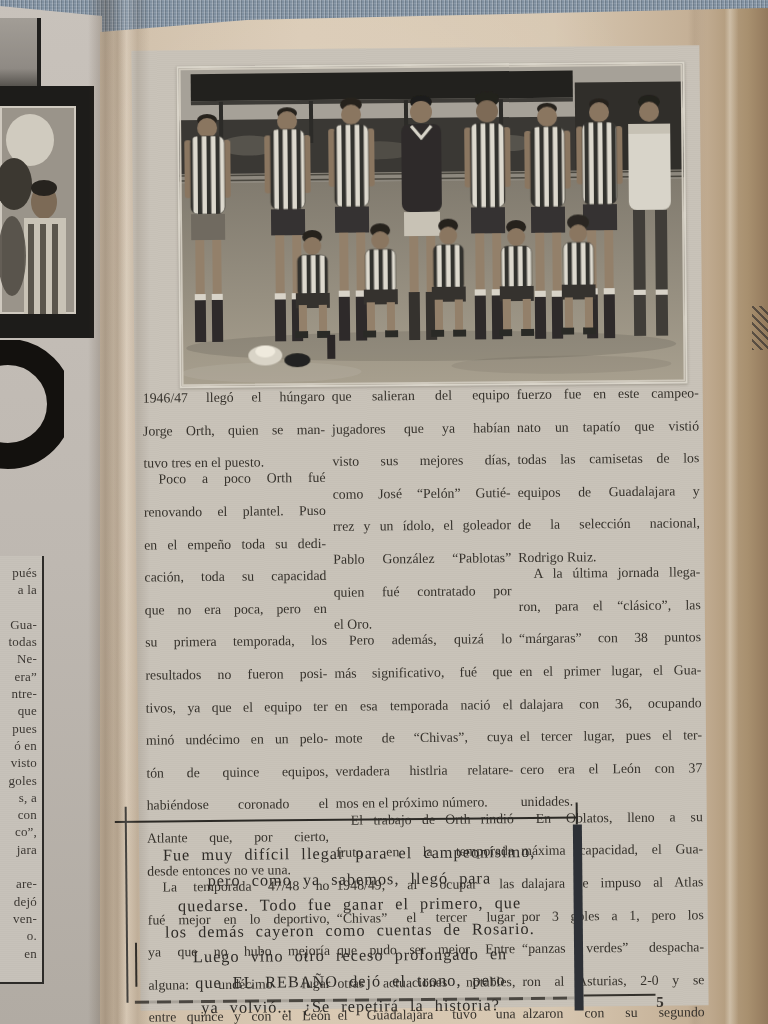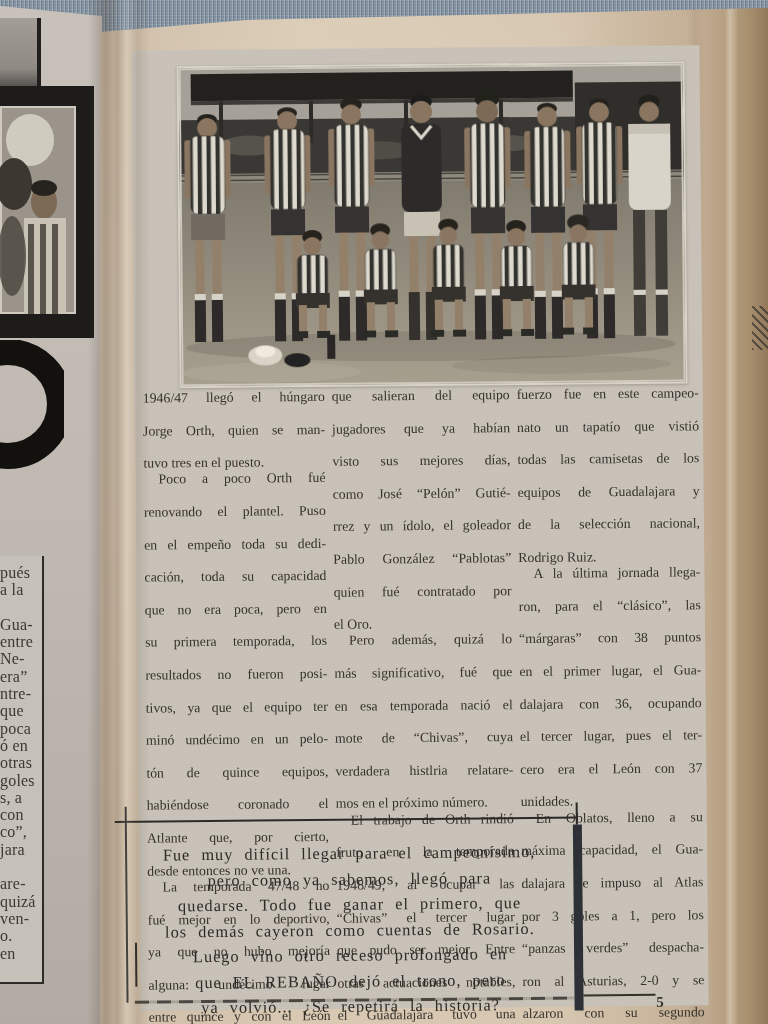--- a/index.html
+++ b/index.html
@@ -39,21 +39,21 @@
   .lp-textbox{
     position:absolute;left:0;top:556px;width:42px;height:426px;
     background:
       repeating-linear-gradient(0deg, rgba(0,0,0,.015) 0 1px, transparent 1px 2px),
       #c7c2ba;
     border-right:2px solid #2d2b28;
     border-bottom:2px solid #2d2b28;
   }
   .frag-col{
     position:absolute;right:5px;top:8px;width:37px;
-    font-size:16px;line-height:17.3px;color:#3c3833;text-align:left;
+    font-size:13px;line-height:17.3px;color:#3c3833;text-align:right;
     letter-spacing:.2px;white-space:nowrap;overflow:hidden;
   }
 
   
   .gutter{
     position:absolute;left:88px;top:0;width:62px;height:1024px;z-index:3;
     background:linear-gradient(90deg,
       rgba(0,0,0,0) 0%, rgba(70,52,34,.28) 28%, rgba(70,52,34,.10) 48%,
       rgba(255,255,255,.12) 62%, rgba(70,52,34,.12) 80%, rgba(0,0,0,0) 100%);
     pointer-events:none;
@@ -160,36 +160,36 @@
     </div>
     <svg class="lp-letter" viewBox="0 0 64 136">
       <circle cx="8" cy="64" r="52" fill="none" stroke="#13110e" stroke-width="26"></circle>
     </svg>
     <div class="lp-textbox">
       <div class="frag-col">
           <div>pués</div>
           <div>a la</div>
           <div>&nbsp;</div>
           <div>Gua-</div>
-          <div>entre</div>
+          <div>todas</div>
           <div>Ne-</div>
           <div>era”</div>
           <div>ntre-</div>
           <div>que</div>
-          <div>poca</div>
+          <div>pues</div>
           <div>ó en</div>
-          <div>otras</div>
+          <div>visto</div>
           <div>goles</div>
           <div>s, a</div>
           <div>con</div>
           <div>co”,</div>
           <div>jara</div>
           <div>&nbsp;</div>
           <div>are-</div>
-          <div>quizá</div>
+          <div>dejó</div>
           <div>ven-</div>
           <div>o.</div>
           <div>en</div>
         </div>
     </div>
   </div>
 
   <div class="gutter"></div>
 
   <div class="right-page">

